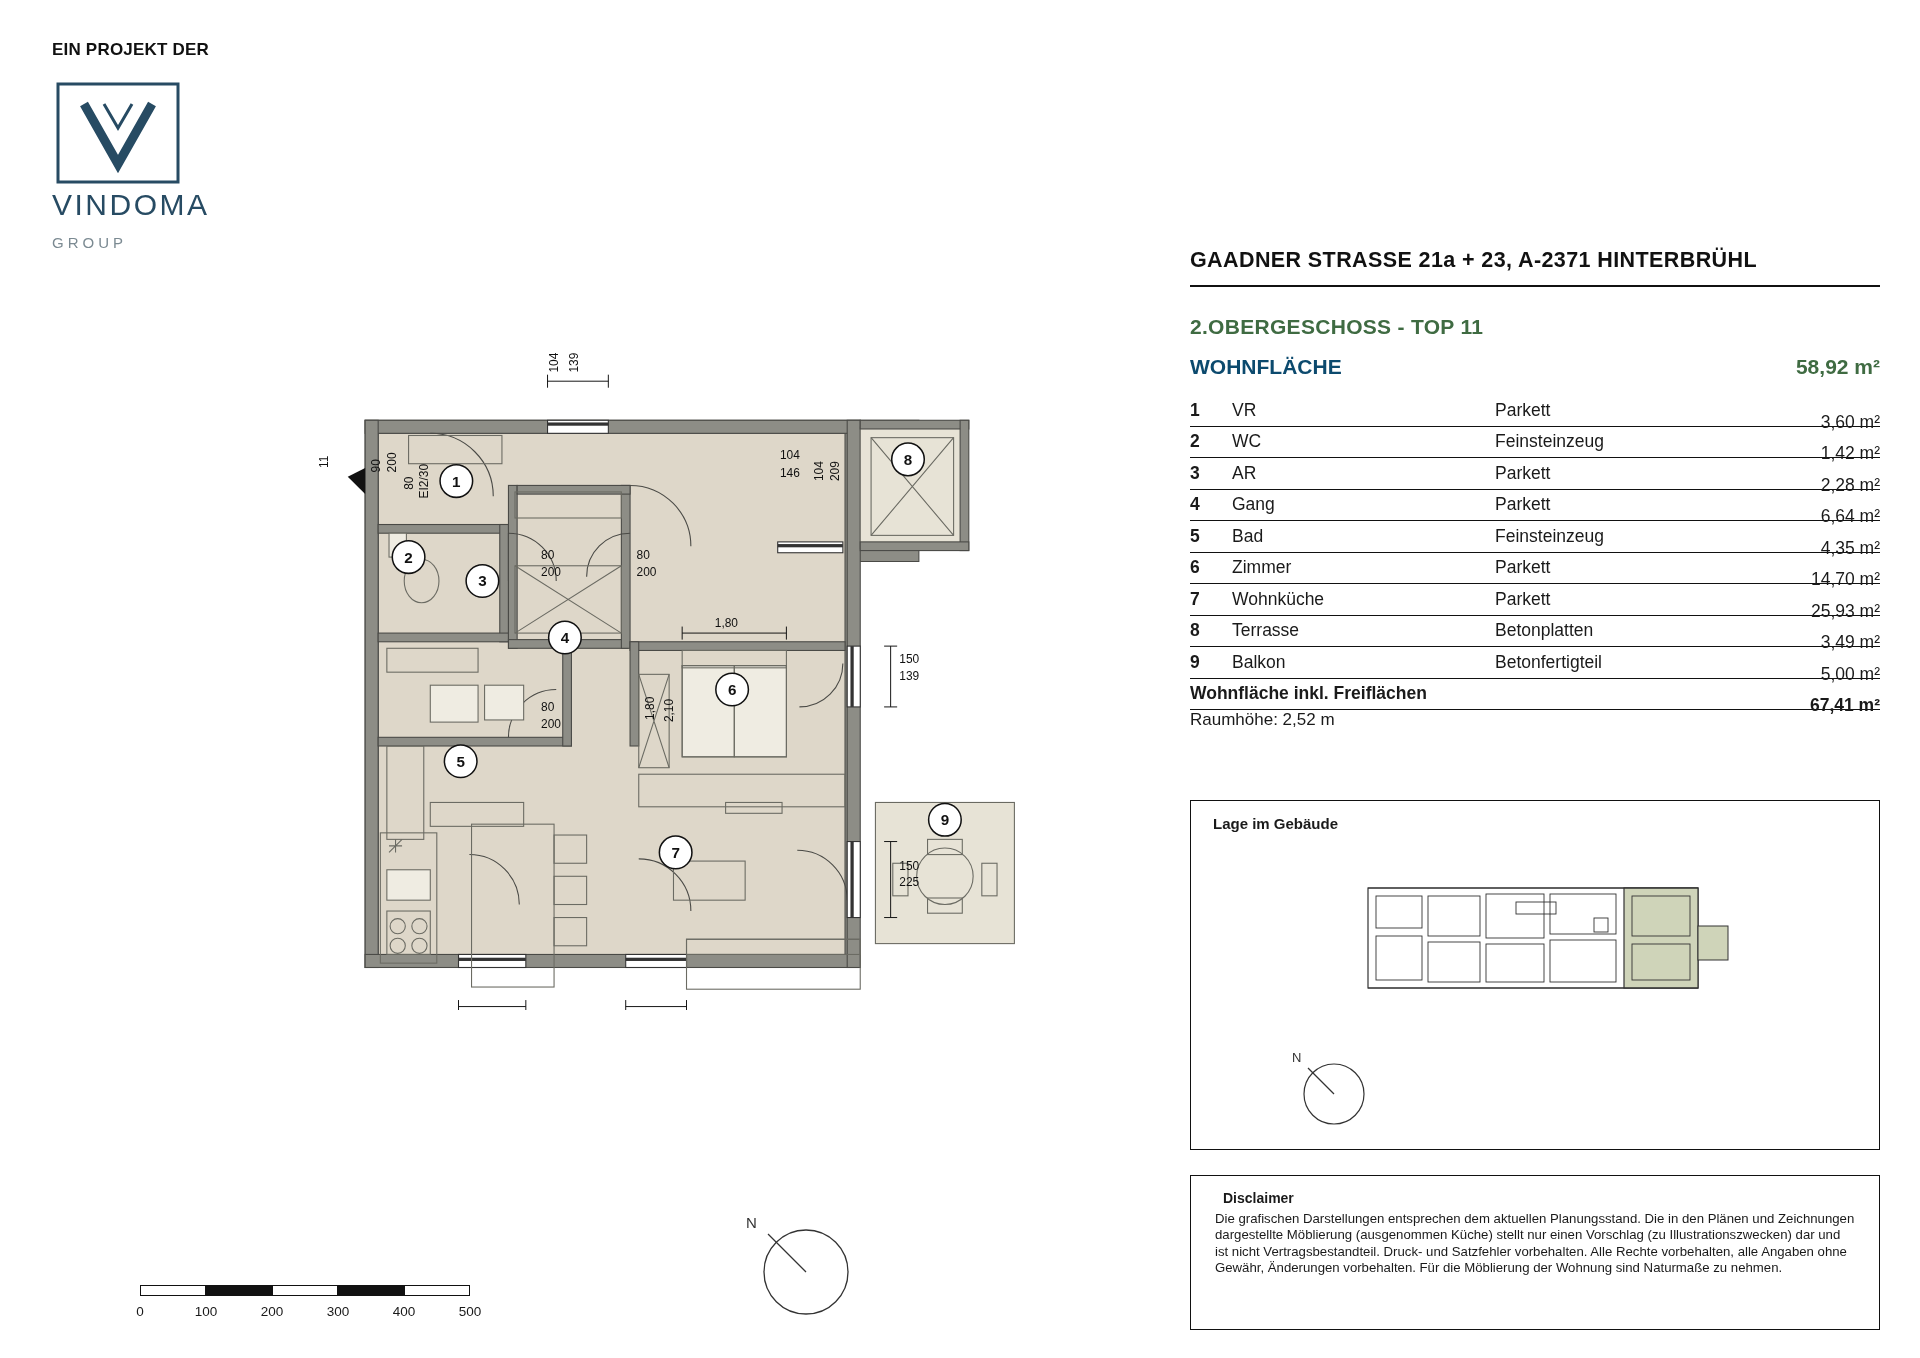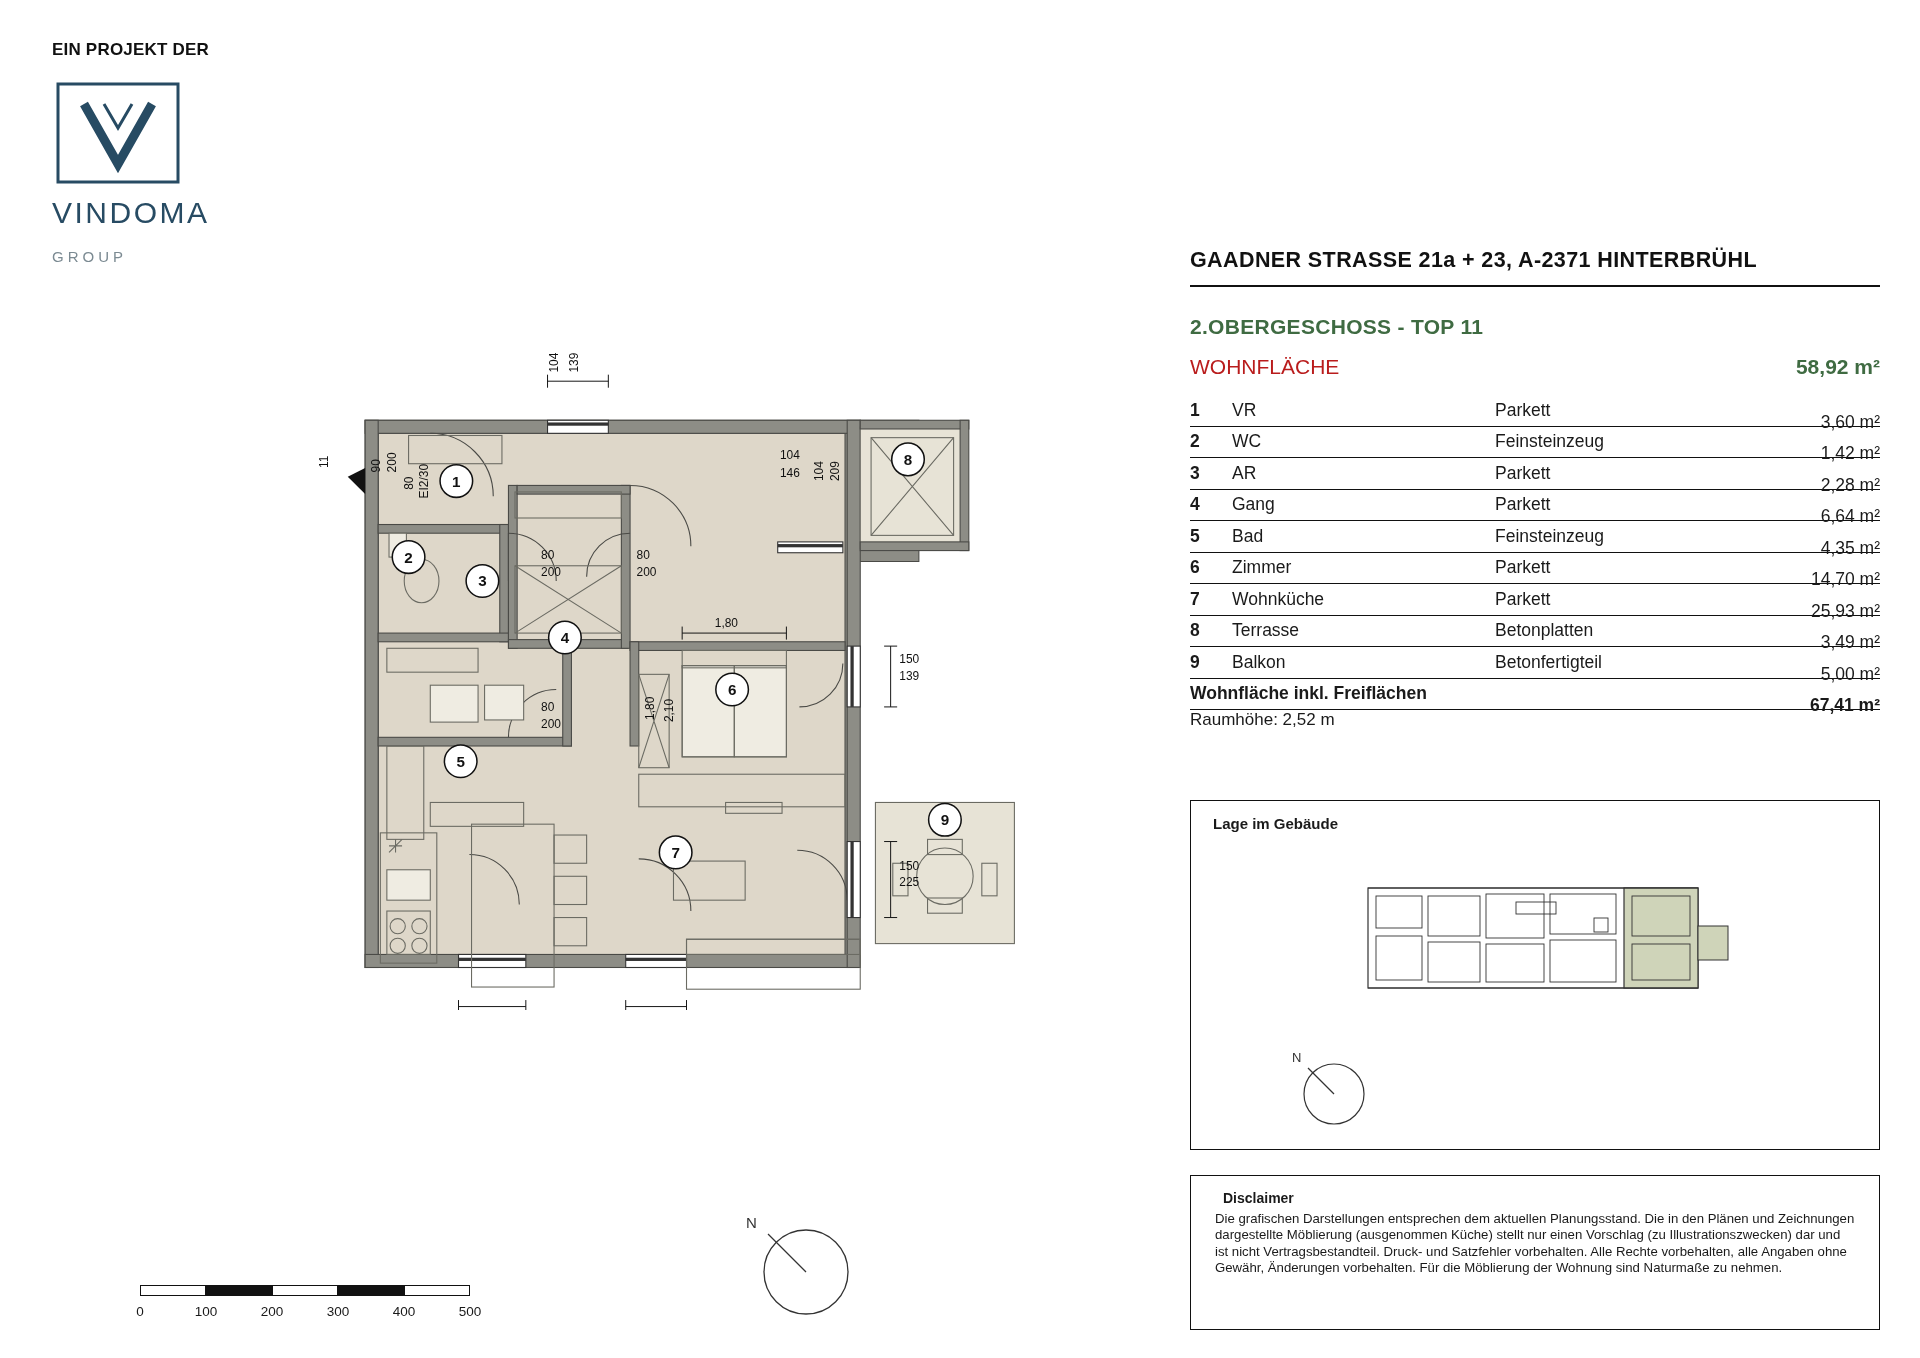--- a/index.html
+++ b/index.html
@@ -11,36 +11,36 @@
     color:#1a1a1a;
     position:relative;
     overflow:hidden;
   }
   .page { position:absolute; inset:0; }
 
   
   .brand { position:absolute; left:52px; top:40px; width:260px; }
   .brand-kicker { font-size:17px; font-weight:bold; letter-spacing:.2px; color:#111; }
   .logo-mark { margin-top:18px; width:145px; height:110px; position:relative; }
-  .logo-name { margin-top:8px; font-size:30px; letter-spacing:2.5px; color:#274b63; font-weight:normal; }
-  .logo-sub { font-size:15px; letter-spacing:4px; color:#7b8a92; margin-top:18px; }
+  .logo-name { font-size:30px; letter-spacing:2.5px; color:#274b63; font-weight:normal; }
+  .logo-sub { font-size:15px; letter-spacing:4px; color:#7b8a92; margin-top:12px; }
 
   
   .crest { position:absolute; left:1455px; top:30px; width:200px; height:185px; }
   .crest-text1 { position:absolute; left:0; width:200px; top:140px; text-align:center; font-size:13px; letter-spacing:1px; color:#2f4f3a; font-weight:bold; }
   .crest-text2 { position:absolute; left:0; width:200px; top:165px; text-align:center; font-size:8.5px; letter-spacing:1px; color:#3b5a45; }
 
   .addr {
     position:absolute; left:1190px; top:248px; width:690px;
     font-size:21.5px; font-weight:bold; letter-spacing:.4px; color:#111;
   }
   .addr-rule { position:absolute; left:1190px; top:285px; width:690px; height:2px; background:#111; }
 
   .floorline { position:absolute; left:1190px; top:315px; font-size:21px; font-weight:bold; color:#3f6b42; letter-spacing:.3px; }
-  .wf-label { position:absolute; left:1190px; top:355px; font-size:21px; font-weight:normal; color:#b91c1c; }
+  .wf-label { position:absolute; left:1190px; top:355px; font-size:21px; font-weight:bold; color:#0c4a6e; }
   .wf-value { position:absolute; right:40px; top:355px; font-size:21px; font-weight:bold; color:#3f6b42; }
 
   
   .rtable { position:absolute; left:1190px; top:395px; width:690px; }
   .rrow { display:flex; align-items:center; height:31.5px; border-bottom:1px solid #111; font-size:17.5px; }
   .rrow .c-no { width:42px; font-weight:bold; }
   .rrow .c-name { flex:1; }
   .rrow .c-mat { width:250px; }
   .rrow .c-area { width:135px; text-align:right;margin-top:24px; }
   .rrow.total { border-bottom:1px solid #111; font-weight:bold; }

